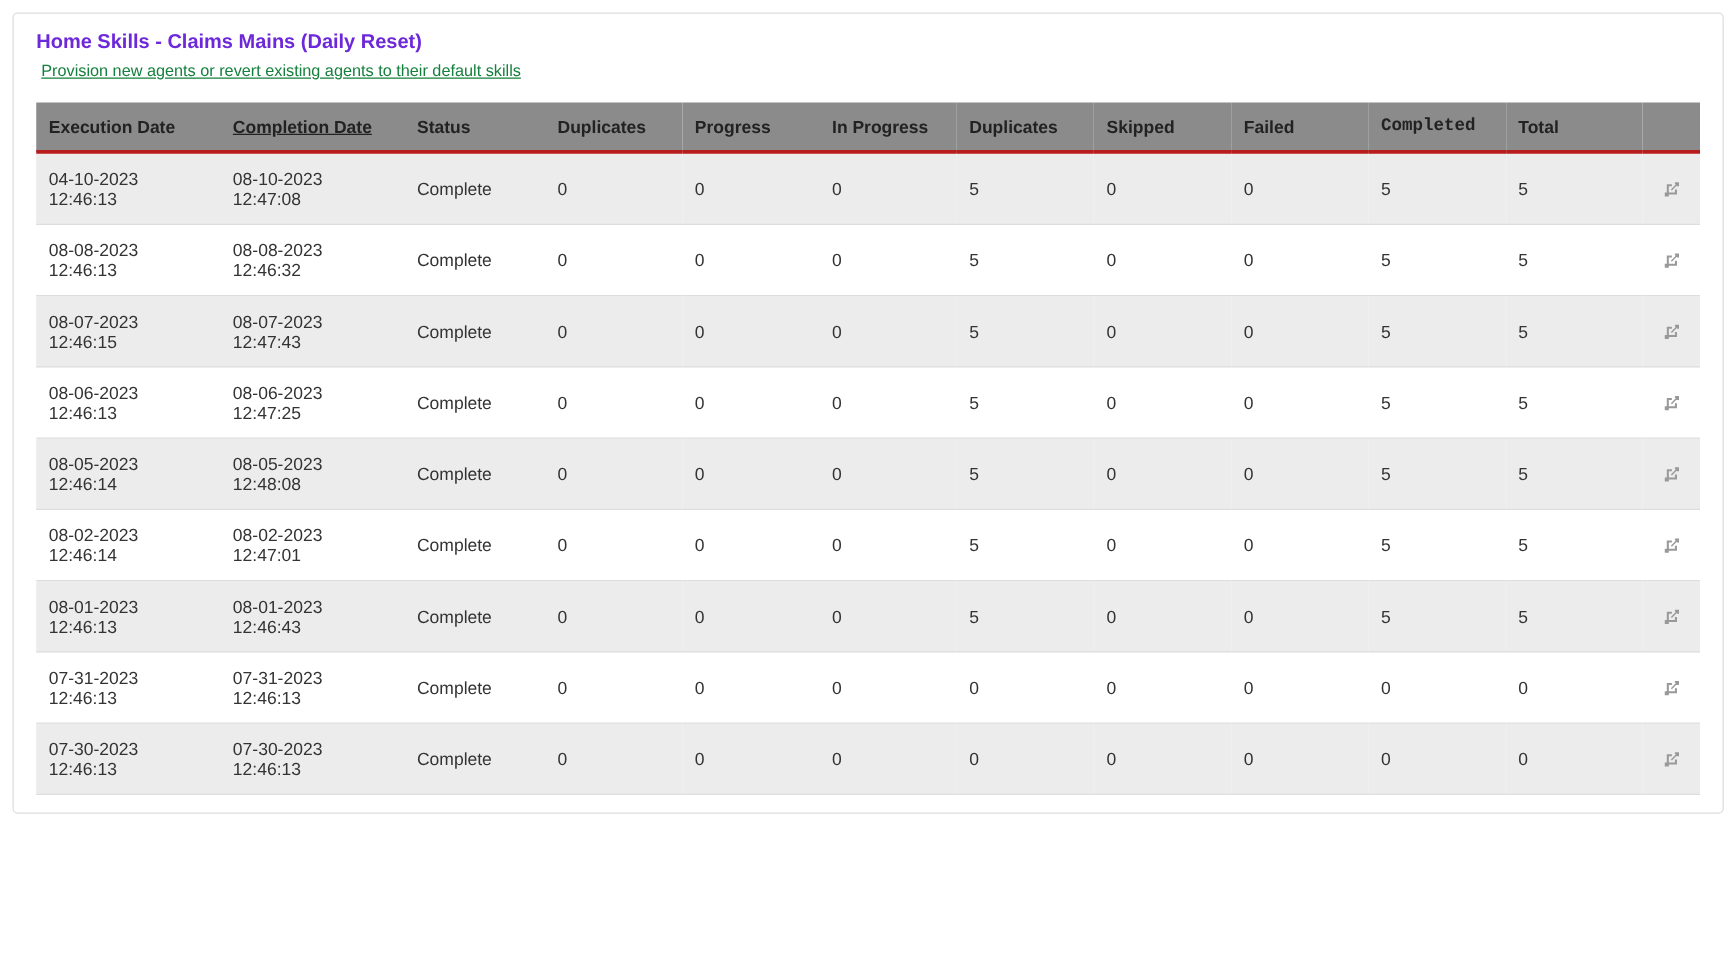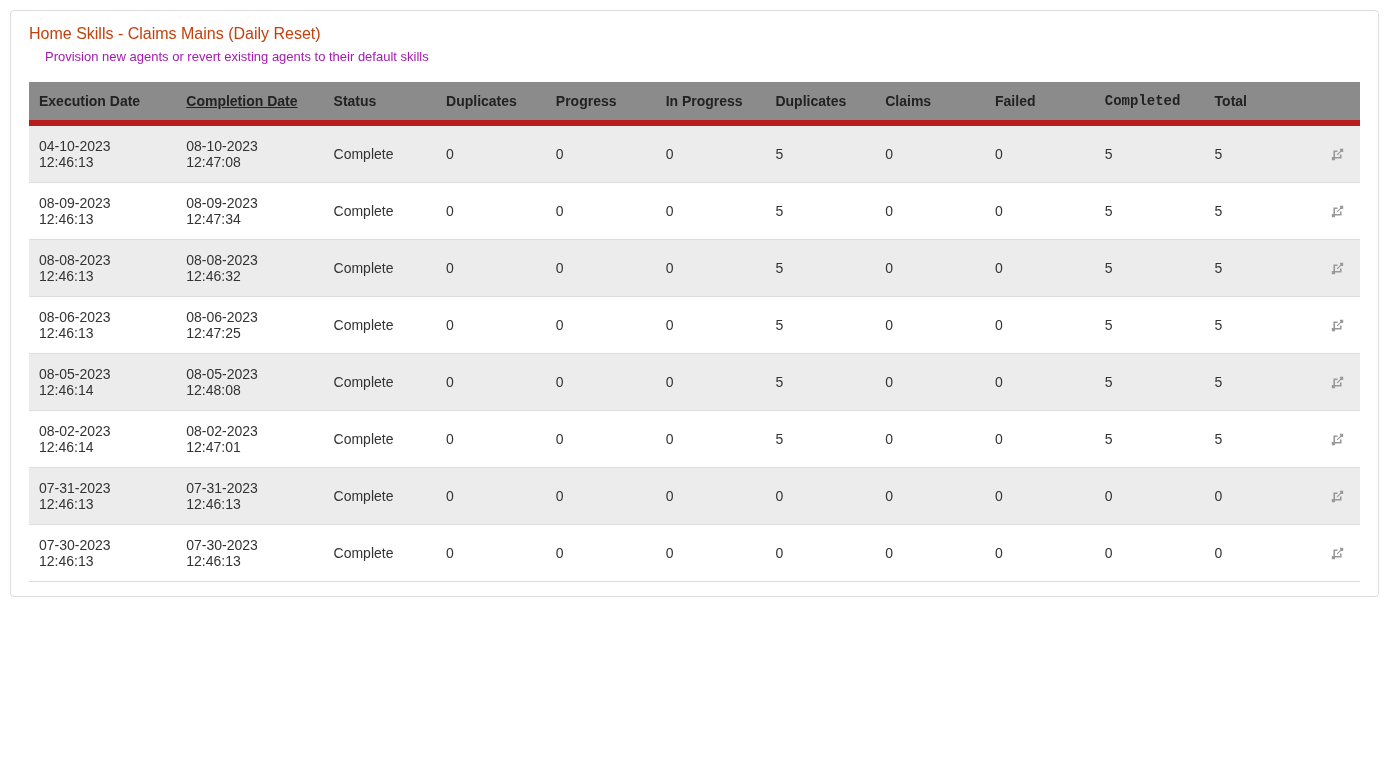--- a/index.html
+++ b/index.html
@@ -12,42 +12,43 @@
     background: #fff;
   }
   .panel {
     border: 1px solid #ddd;
     border-radius: 4px;
     padding: 14px 18px 14px 18px;
     background: #fff;
   }
   .page-title {
     font-size: 16px;
-    font-weight: 400;
-    color: #c2410c;
+    font-weight: 700;
+    color: #6d28d9;
     margin: 0 0 6px 0;
   }
   .page-subtitle {
     font-size: 13px;
-    color: #a21caf;
-    margin: 0 0 18px 16px;
+    color: #15803d;
+    margin: 0 0 18px 4px;
+    text-decoration: underline;
   }
   table.data {
     width: 100%;
     border-collapse: collapse;
     table-layout: fixed;
   }
   table.data th {
     background: #8b8b8b;
     color: #222;
     font-weight: 700;
     text-align: left;
     padding: 11px 10px;
     font-size: 14px;
-    border-bottom: 6px solid #b91c1c;
+    border-bottom: 3px solid #b91c1c;
   }
   table.data td {
     padding: 12px 10px;
     font-size: 14px;
     color: #333;
     border-bottom: 1px solid #ddd;
     vertical-align: middle;
     height: 43px;
   }
   table.data tbody tr:nth-child(odd) td {
@@ -82,21 +83,21 @@
   <table class="data">
     <thead>
       <tr>
         <th class="col-exec">Execution Date</th>
         <th class="col-comp">Completion Date</th>
         <th class="col-status">Status</th>
         <th class="col-dup">Duplicates</th>
         <th class="col-pend">Progress</th>
         <th class="col-prog">In Progress</th>
         <th class="col-succ">Duplicates</th>
-        <th class="col-skip">Claims</th>
+        <th class="col-skip">Skipped</th>
         <th class="col-fail">Failed</th>
         <th class="col-compd">Completed</th>
         <th class="col-total">Total</th>
         <th class="col-action"></th>
       </tr>
     </thead>
     <tbody id="tbody">
         <tr>
           <td>04-10-2023 12:46:13</td>
           <td>08-10-2023 12:47:08</td>
@@ -107,52 +108,52 @@
           <td>5</td>
           <td>0</td>
           <td>0</td>
           <td>5</td>
           <td>5</td>
           <td class="action"><span class="open-icon"><svg viewBox="0 0 16 16">
                 <path d="M11 1h4v4h-2V3h-2V1zM1 11h2v2h2v2H1v-4zM14 3L8 9l-1-1 6-6h1v1zM3 3h5v2H5v6h6V8h2v5H3V3z"></path>
               </svg></span></td>
         </tr>
         <tr>
-          <td>08-09-2023 12:46:13</td>
-          <td>08-09-2023 12:47:34</td>
-          <td>Complete</td>
-          <td>0</td>
-          <td>0</td>
-          <td>0</td>
-          <td>5</td>
-          <td>0</td>
-          <td>0</td>
-          <td>5</td>
-          <td>5</td>
-          <td class="action"><span class="open-icon"><svg viewBox="0 0 16 16">
-                <path d="M11 1h4v4h-2V3h-2V1zM1 11h2v2h2v2H1v-4zM14 3L8 9l-1-1 6-6h1v1zM3 3h5v2H5v6h6V8h2v5H3V3z"></path>
-              </svg></span></td>
-        </tr>
-        <tr>
           <td>08-08-2023 12:46:13</td>
           <td>08-08-2023 12:46:32</td>
           <td>Complete</td>
           <td>0</td>
           <td>0</td>
           <td>0</td>
           <td>5</td>
           <td>0</td>
           <td>0</td>
           <td>5</td>
           <td>5</td>
           <td class="action"><span class="open-icon"><svg viewBox="0 0 16 16">
                 <path d="M11 1h4v4h-2V3h-2V1zM1 11h2v2h2v2H1v-4zM14 3L8 9l-1-1 6-6h1v1zM3 3h5v2H5v6h6V8h2v5H3V3z"></path>
               </svg></span></td>
         </tr>
         <tr>
+          <td>08-07-2023 12:46:15</td>
+          <td>08-07-2023 12:47:43</td>
+          <td>Complete</td>
+          <td>0</td>
+          <td>0</td>
+          <td>0</td>
+          <td>5</td>
+          <td>0</td>
+          <td>0</td>
+          <td>5</td>
+          <td>5</td>
+          <td class="action"><span class="open-icon"><svg viewBox="0 0 16 16">
+                <path d="M11 1h4v4h-2V3h-2V1zM1 11h2v2h2v2H1v-4zM14 3L8 9l-1-1 6-6h1v1zM3 3h5v2H5v6h6V8h2v5H3V3z"></path>
+              </svg></span></td>
+        </tr>
+        <tr>
           <td>08-06-2023 12:46:13</td>
           <td>08-06-2023 12:47:25</td>
           <td>Complete</td>
           <td>0</td>
           <td>0</td>
           <td>0</td>
           <td>5</td>
           <td>0</td>
           <td>0</td>
           <td>5</td>
@@ -187,20 +188,36 @@
           <td>5</td>
           <td>0</td>
           <td>0</td>
           <td>5</td>
           <td>5</td>
           <td class="action"><span class="open-icon"><svg viewBox="0 0 16 16">
                 <path d="M11 1h4v4h-2V3h-2V1zM1 11h2v2h2v2H1v-4zM14 3L8 9l-1-1 6-6h1v1zM3 3h5v2H5v6h6V8h2v5H3V3z"></path>
               </svg></span></td>
         </tr>
         <tr>
+          <td>08-01-2023 12:46:13</td>
+          <td>08-01-2023 12:46:43</td>
+          <td>Complete</td>
+          <td>0</td>
+          <td>0</td>
+          <td>0</td>
+          <td>5</td>
+          <td>0</td>
+          <td>0</td>
+          <td>5</td>
+          <td>5</td>
+          <td class="action"><span class="open-icon"><svg viewBox="0 0 16 16">
+                <path d="M11 1h4v4h-2V3h-2V1zM1 11h2v2h2v2H1v-4zM14 3L8 9l-1-1 6-6h1v1zM3 3h5v2H5v6h6V8h2v5H3V3z"></path>
+              </svg></span></td>
+        </tr>
+        <tr>
           <td>07-31-2023 12:46:13</td>
           <td>07-31-2023 12:46:13</td>
           <td>Complete</td>
           <td>0</td>
           <td>0</td>
           <td>0</td>
           <td>0</td>
           <td>0</td>
           <td>0</td>
           <td>0</td>

